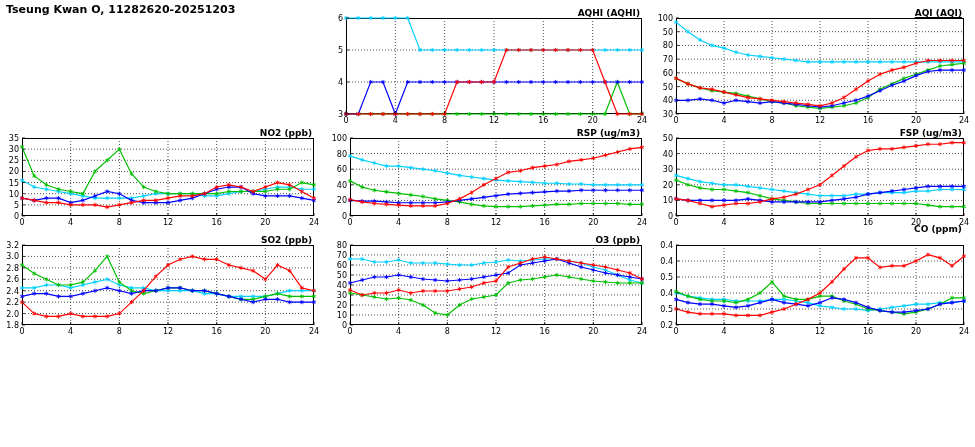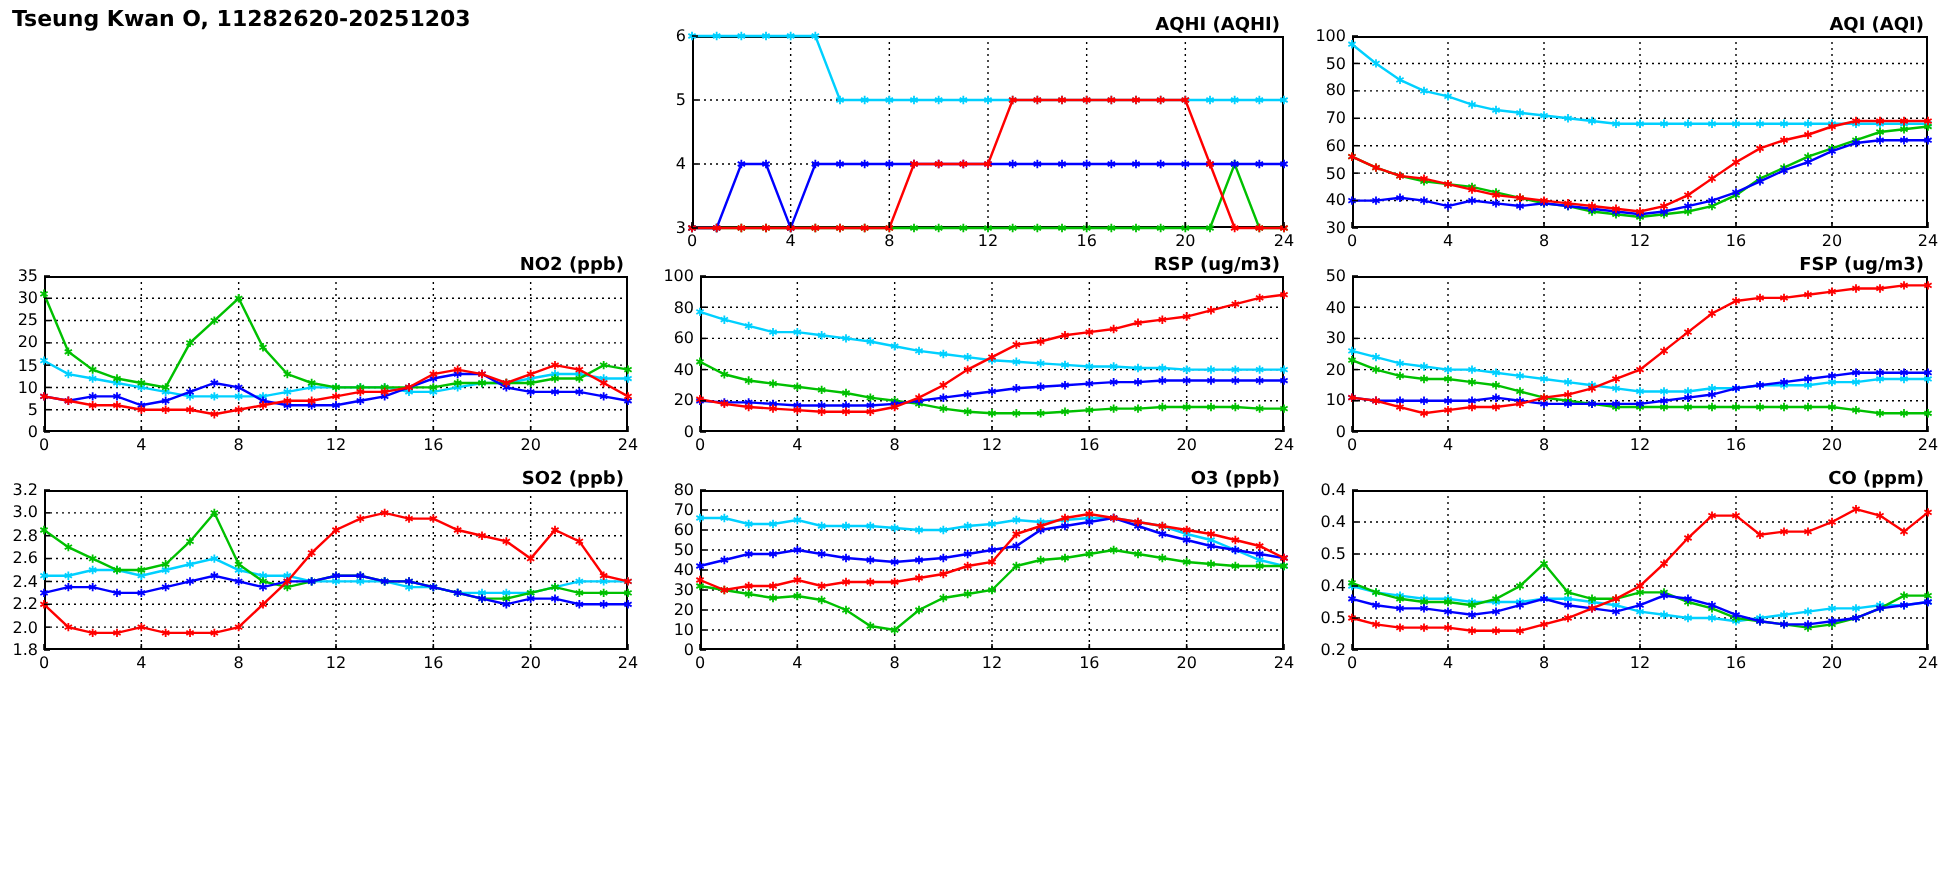--- a/index.html
+++ b/index.html
@@ -153,21 +153,21 @@
         <div class="ticklabel xlab" style="left: 494px; top: 116px;">12</div>
         <div class="ticklabel xlab" style="left: 543.333px; top: 116px;">16</div>
         <div class="ticklabel xlab" style="left: 592.667px; top: 116px;">20</div>
         <div class="ticklabel xlab" style="left: 642px; top: 116px;">24</div>
         <div class="ticklabel ylab" style="left: 322px; width: 21px; top: 114px;">3</div>
         <div class="ticklabel ylab" style="left: 322px; width: 21px; top: 82px;">4</div>
         <div class="ticklabel ylab" style="left: 322px; width: 21px; top: 50px;">5</div>
         <div class="ticklabel ylab" style="left: 322px; width: 21px; top: 18px;">6</div>
       </div>
       <div class="panel" style="left: 0px; top: 0px; width: 975px; height: 447px; pointer-events: none;">
-        <div class="panel-title" style="right: 13px; top: 8px;">AQI (AQI)</div>
+        <div class="panel-title" style="right: 13px; top: 8px; text-decoration: underline;">AQI (AQI)</div>
         <div class="plotbox" style="left: 676px; top: 18px; width: 288px; height: 96px;"></div>
         <svg width="288" height="96" viewBox="0 0 288 96" style="left: 676px; top: 18px;">
           <line x1="0" x2="288" y1="82.28571428571429" y2="82.28571428571429" stroke="#000" stroke-width="0.7" stroke-dasharray="1,2"></line>
           <line x1="0" x2="288" y1="68.57142857142857" y2="68.57142857142857" stroke="#000" stroke-width="0.7" stroke-dasharray="1,2"></line>
           <line x1="0" x2="288" y1="54.85714285714286" y2="54.85714285714286" stroke="#000" stroke-width="0.7" stroke-dasharray="1,2"></line>
           <line x1="0" x2="288" y1="41.142857142857146" y2="41.142857142857146" stroke="#000" stroke-width="0.7" stroke-dasharray="1,2"></line>
           <line x1="0" x2="288" y1="27.42857142857143" y2="27.42857142857143" stroke="#000" stroke-width="0.7" stroke-dasharray="1,2"></line>
           <line x1="0" x2="288" y1="13.714285714285722" y2="13.714285714285722" stroke="#000" stroke-width="0.7" stroke-dasharray="1,2"></line>
           <line y1="0" y2="96" x1="48" x2="48" stroke="#000" stroke-width="0.7" stroke-dasharray="1,2"></line>
           <line y1="0" y2="96" x1="96" x2="96" stroke="#000" stroke-width="0.7" stroke-dasharray="1,2"></line>
@@ -1050,21 +1050,21 @@
         <div class="ticklabel ylab" style="left: 326px; width: 21px; top: 315px;">10</div>
         <div class="ticklabel ylab" style="left: 326px; width: 21px; top: 305px;">20</div>
         <div class="ticklabel ylab" style="left: 326px; width: 21px; top: 295px;">30</div>
         <div class="ticklabel ylab" style="left: 326px; width: 21px; top: 285px;">40</div>
         <div class="ticklabel ylab" style="left: 326px; width: 21px; top: 275px;">50</div>
         <div class="ticklabel ylab" style="left: 326px; width: 21px; top: 265px;">60</div>
         <div class="ticklabel ylab" style="left: 326px; width: 21px; top: 255px;">70</div>
         <div class="ticklabel ylab" style="left: 326px; width: 21px; top: 245px;">80</div>
       </div>
       <div class="panel" style="left: 0px; top: 0px; width: 975px; height: 447px; pointer-events: none;">
-        <div class="panel-title" style="right: 13px; top: 235px;">CO (ppm)</div>
+        <div class="panel-title" style="right: 13px; top: 224px;">CO (ppm)</div>
         <div class="plotbox" style="left: 676px; top: 245px; width: 288px; height: 80px;"></div>
         <svg width="288" height="80" viewBox="0 0 288 80" style="left: 676px; top: 245px;">
           <line x1="0" x2="288" y1="64" y2="64" stroke="#000" stroke-width="0.7" stroke-dasharray="1,2"></line>
           <line x1="0" x2="288" y1="47.99999999999999" y2="47.99999999999999" stroke="#000" stroke-width="0.7" stroke-dasharray="1,2"></line>
           <line x1="0" x2="288" y1="31.999999999999993" y2="31.999999999999993" stroke="#000" stroke-width="0.7" stroke-dasharray="1,2"></line>
           <line x1="0" x2="288" y1="16" y2="16" stroke="#000" stroke-width="0.7" stroke-dasharray="1,2"></line>
           <line y1="0" y2="80" x1="48" x2="48" stroke="#000" stroke-width="0.7" stroke-dasharray="1,2"></line>
           <line y1="0" y2="80" x1="96" x2="96" stroke="#000" stroke-width="0.7" stroke-dasharray="1,2"></line>
           <line y1="0" y2="80" x1="144" x2="144" stroke="#000" stroke-width="0.7" stroke-dasharray="1,2"></line>
           <line y1="0" y2="80" x1="192" x2="192" stroke="#000" stroke-width="0.7" stroke-dasharray="1,2"></line>

